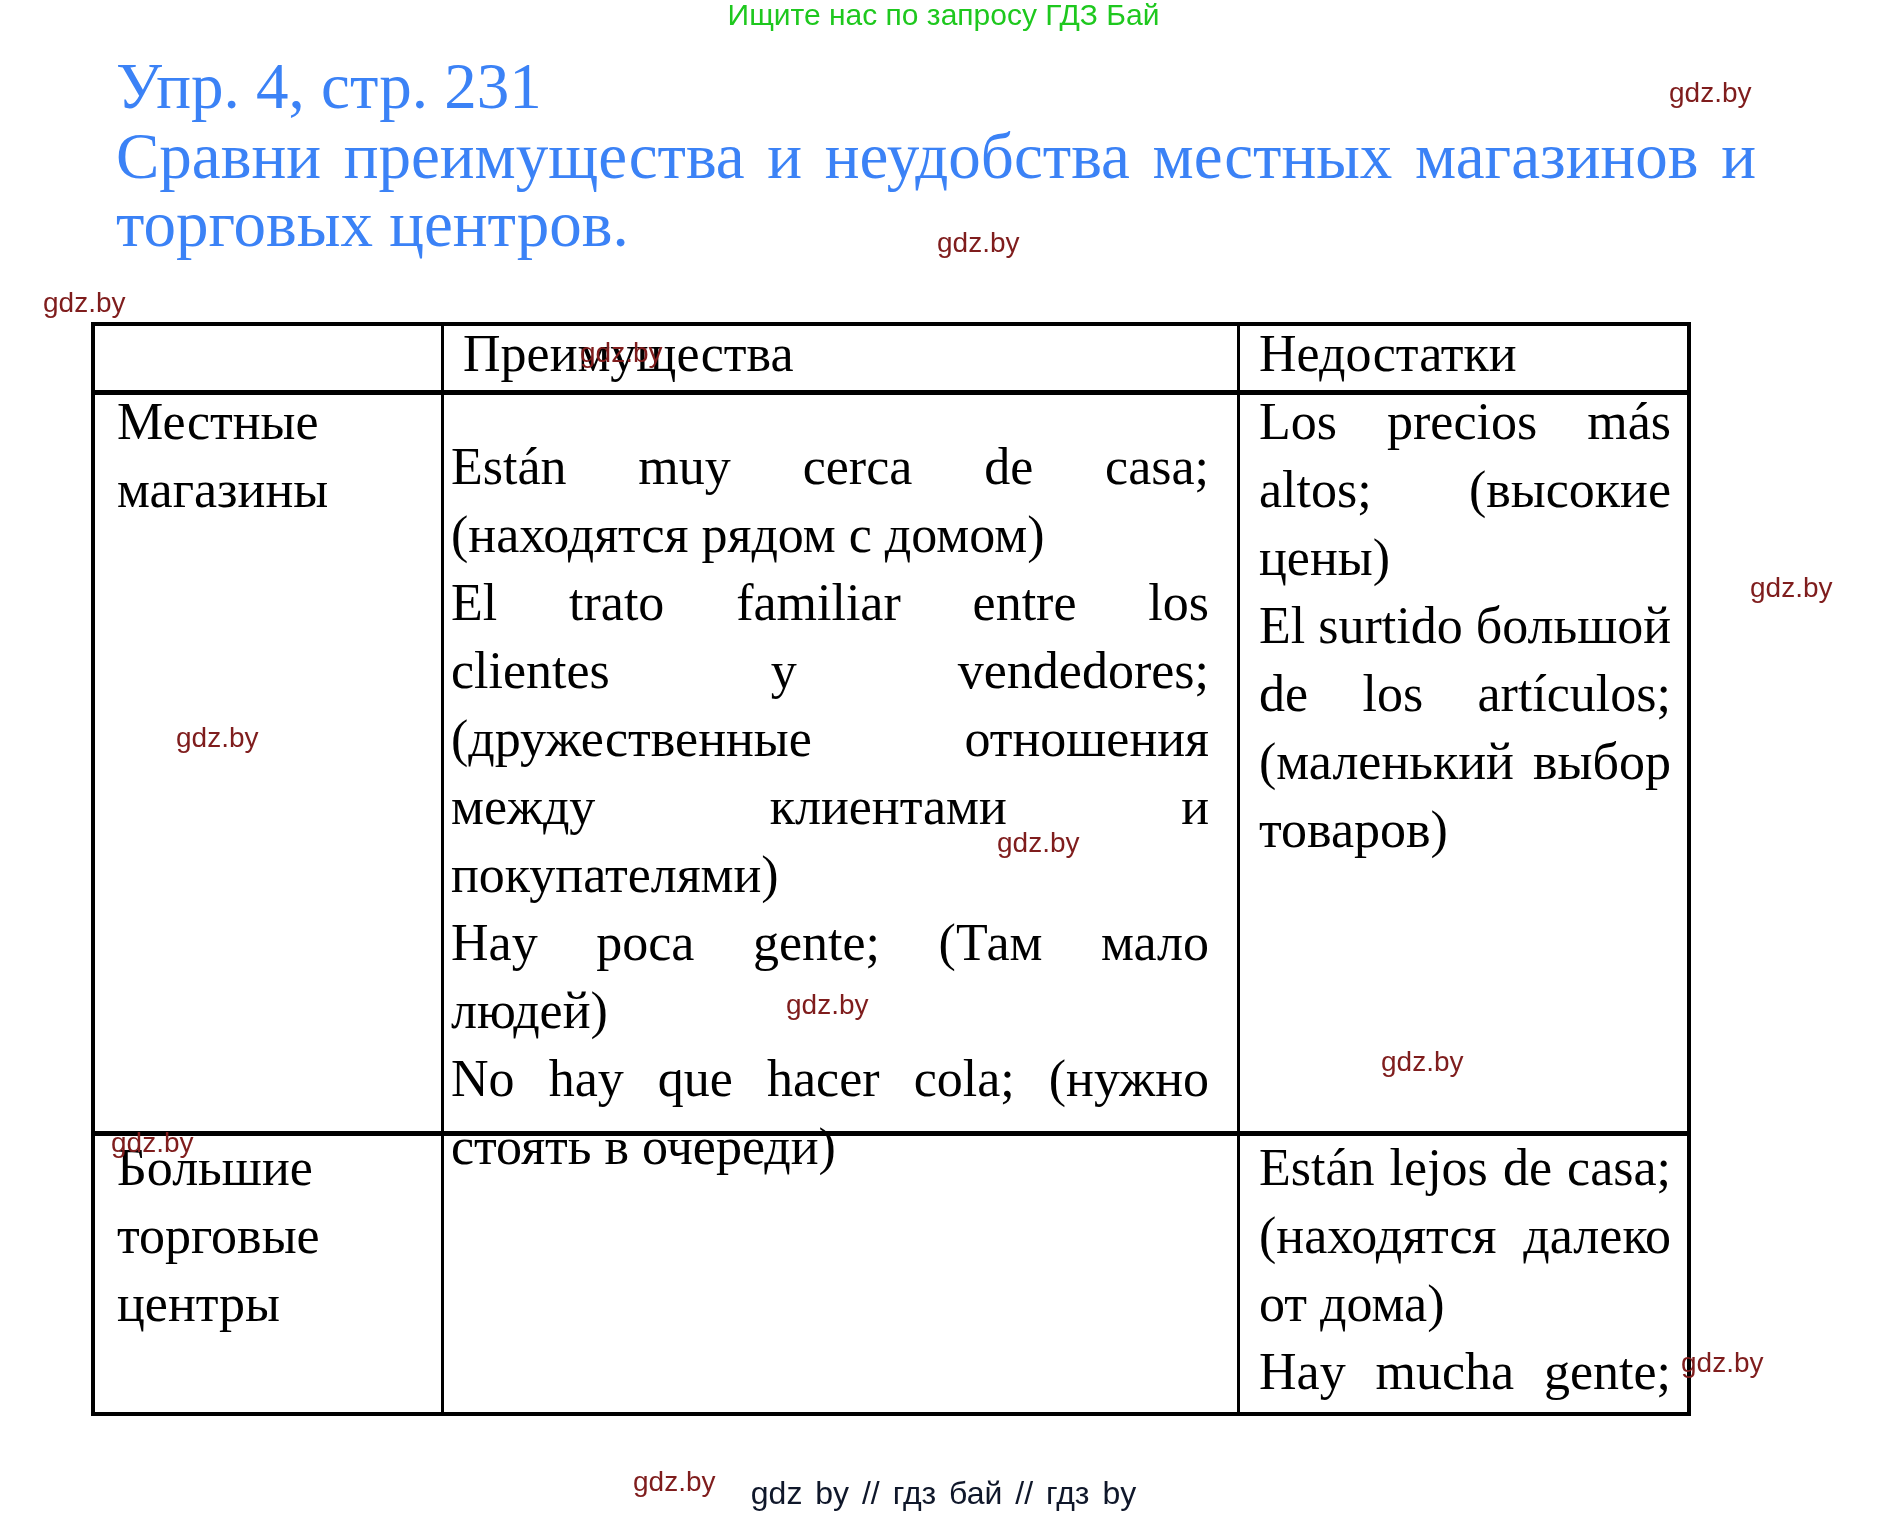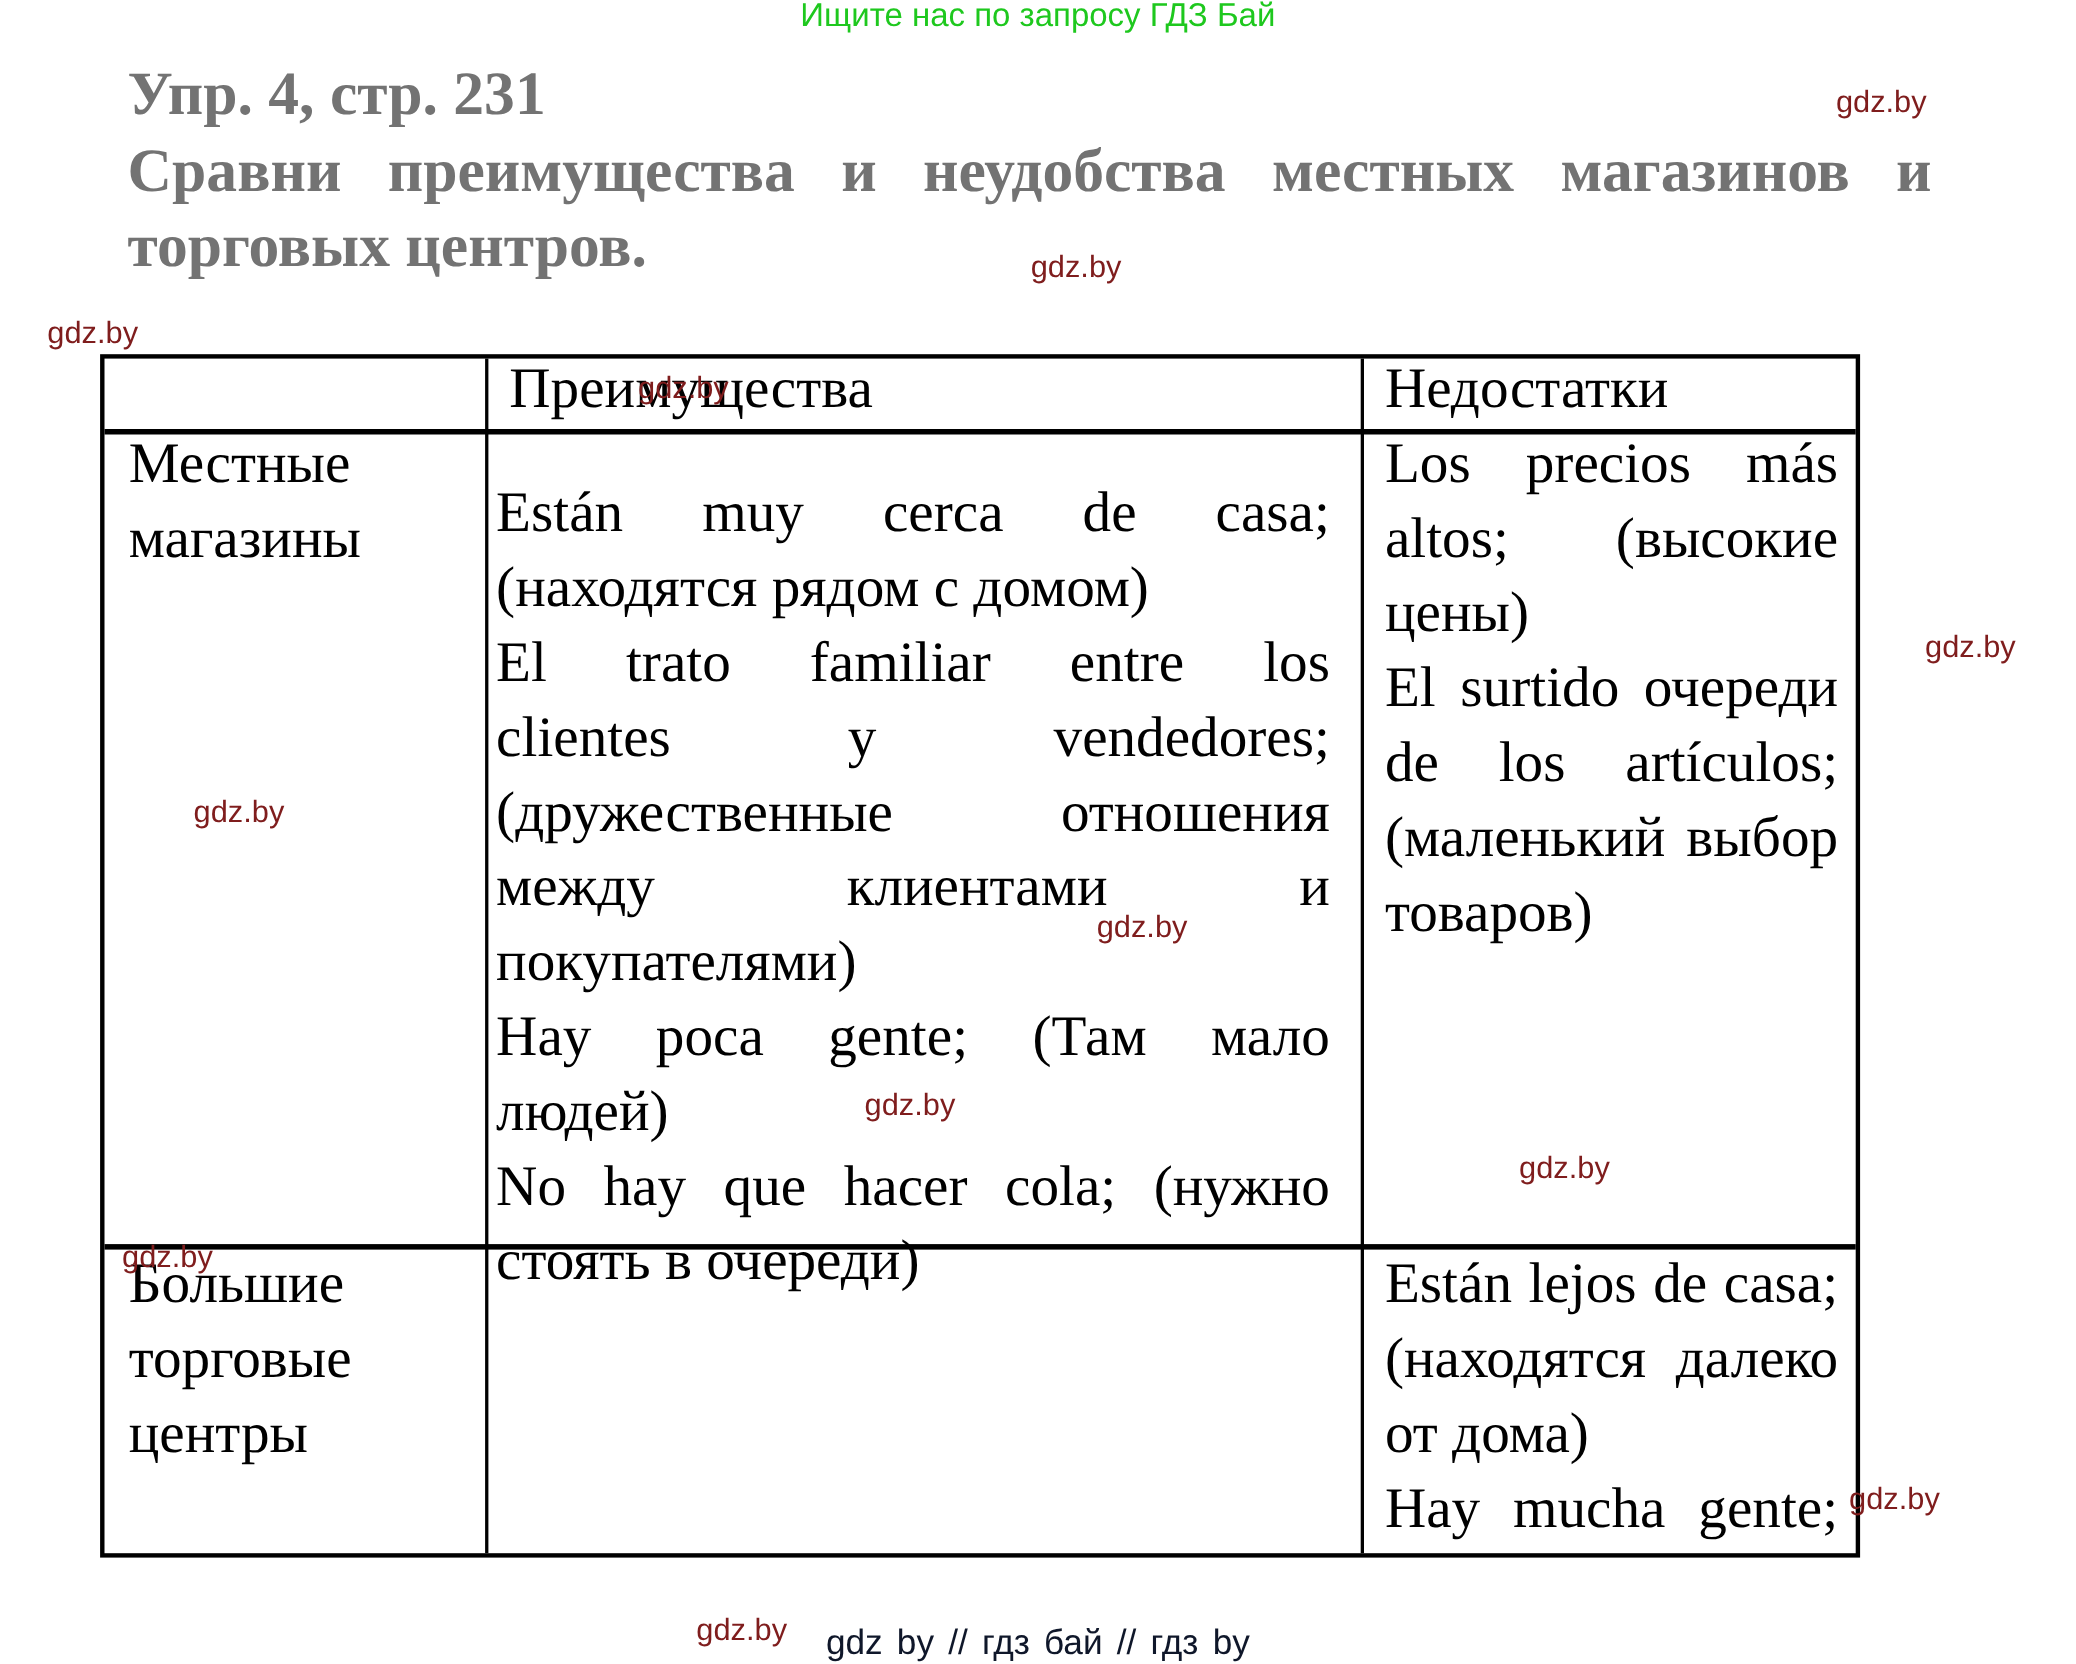--- a/index.html
+++ b/index.html
@@ -3,22 +3,22 @@
 <meta charset="utf-8">
 <style>
   html, body { margin: 0; padding: 0; background: #ffffff; }
   body { width: 1887px; height: 1513px; position: relative; overflow: hidden; }
   .banner {
     position: absolute; left: 0; width: 1887px; top: -2px; text-align: center;
     font-family: "Liberation Sans", sans-serif; font-size: 30px; color: #1ec81e;
   }
   .title {
     position: absolute; left: 116px; width: 1640px;
-    font-family: "Liberation Serif", serif; font-weight: bold; color: #737373;
-    font-size: 56px; line-height: 68px;
+    font-family: "Liberation Serif", serif; font-weight: normal; color: #3b82f6;
+    font-size: 65px; line-height: 68px;
   }
   .t1 { top: 52px; }
   .t2 { top: 122px; text-align: justify; text-align-last: justify; }
   .t3 { top: 190px; }
   .table {
     position: absolute; left: 91px; top: 322px; width: 1600px; height: 1094px;
     border: 4px solid #000; box-sizing: border-box;
   }
   .hline { position: absolute; left: 0; right: 0; height: 5px; background: #000; }
   .vline { position: absolute; top: 0; bottom: 0; width: 3px; background: #000; }
@@ -70,21 +70,21 @@
     <span class="ln">покупателями)</span>
     <span class="ln just">Hay poca gente; (Там мало</span>
     <span class="ln">людей)</span>
     <span class="ln just">No hay que hacer cola; (нужно</span>
     <span class="ln">стоять в очереди)</span>
   </div>
   <div class="cell" style="left:1164px; top:62px; width:412px;">
     <span class="ln just">Los precios más</span>
     <span class="ln just">altos; (высокие</span>
     <span class="ln">цены)</span>
-    <span class="ln just">El surtido очереди</span>
+    <span class="ln just">El surtido большой</span>
     <span class="ln just">de los artículos;</span>
     <span class="ln just">(маленький выбор</span>
     <span class="ln">товаров)</span>
   </div>
 
   <div class="cell" style="left:22px; top:808px; width:310px;">
     <span class="ln">Большие</span>
     <span class="ln">торговые</span>
     <span class="ln">центры</span>
   </div>

